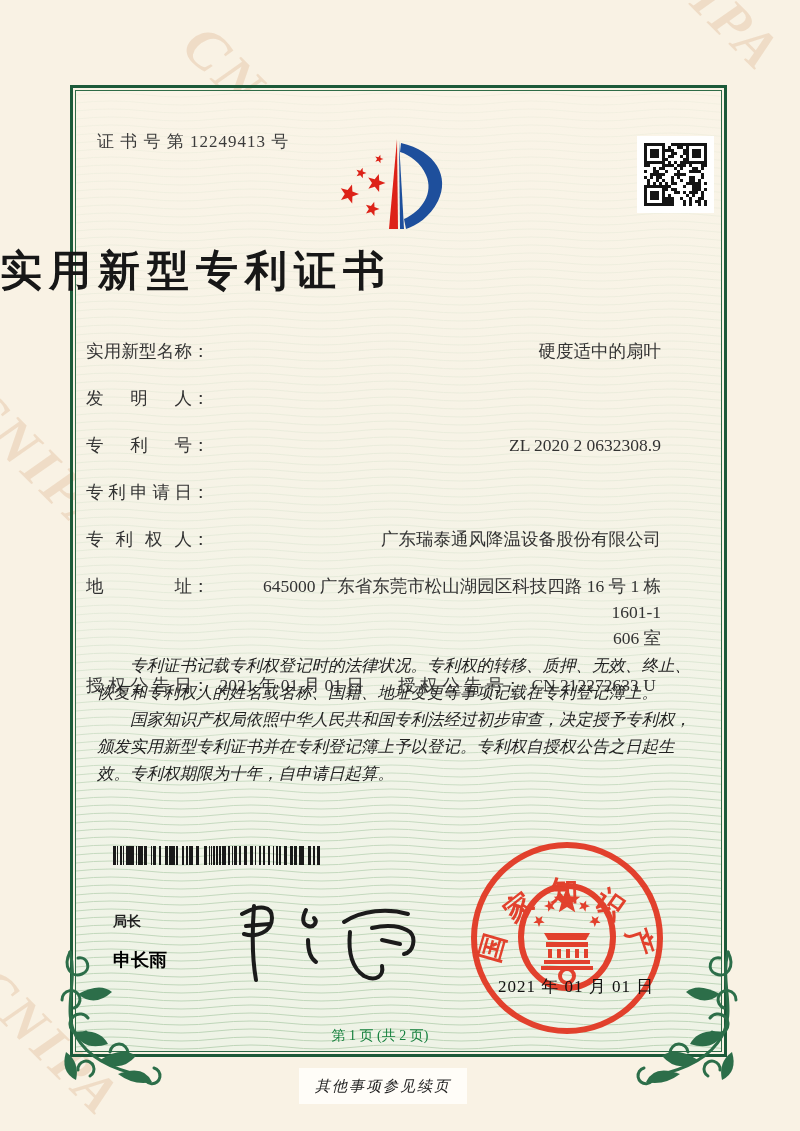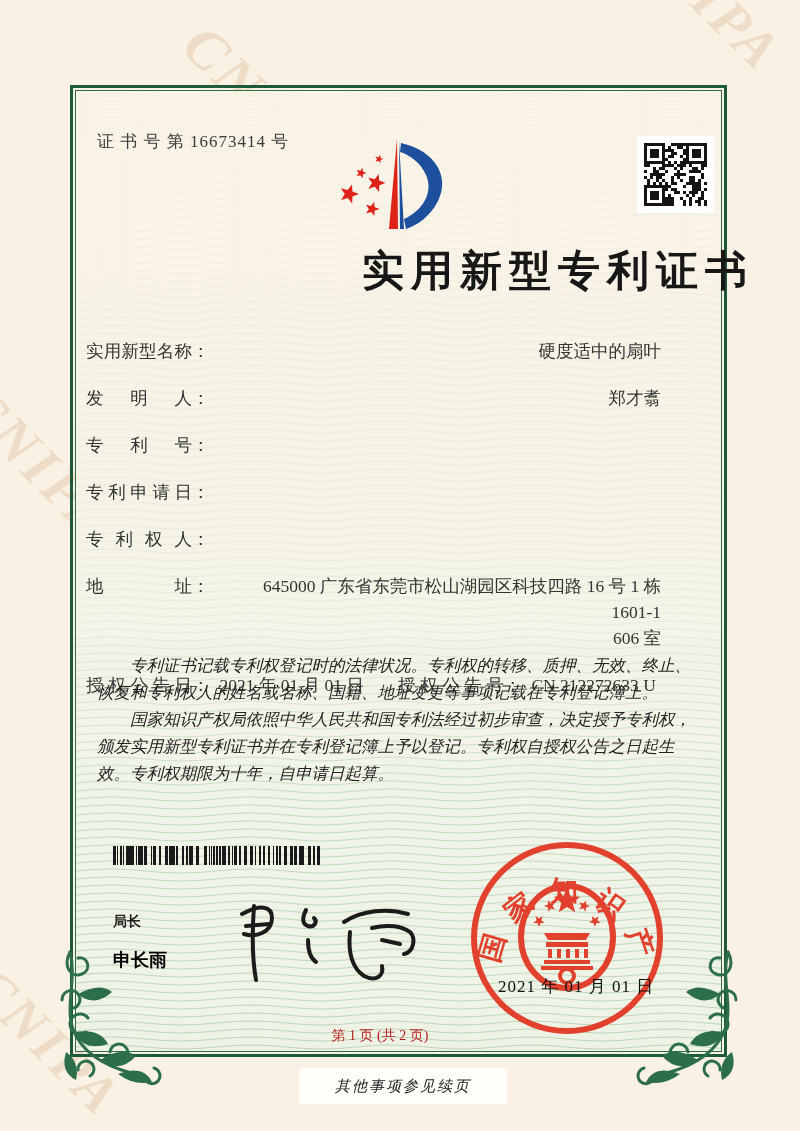--- a/index.html
+++ b/index.html
@@ -8,41 +8,41 @@
   .wm{position:absolute;font-family:"Liberation Serif","DejaVu Serif",serif;font-weight:bold;
       color:rgba(216,164,122,0.28);transform:rotate(45deg);letter-spacing:4px;pointer-events:none;z-index:1;font-style:italic;}
   .frame{position:absolute;left:70px;top:85px;width:651px;height:966px;border:3px solid #1c5a39;z-index:2;}
   .frame-inner{position:absolute;left:2px;top:2px;right:2px;bottom:2px;border:1px solid #2e6b47;
       background:linear-gradient(180deg,#faf4e7 0%,#f7f3e6 35%,#f1f4e8 70%,#eef3e6 100%);}
   .waves{position:absolute;left:0;top:0;width:100%;height:100%;z-index:0;}
   .content{position:absolute;left:0;top:0;width:800px;height:1131px;z-index:3;}
   .certno{position:absolute;left:97px;top:130px;font-size:17px;color:#3b3b3b;letter-spacing:1px;}
   .logo{position:absolute;left:338px;top:133px;}
   .qr{position:absolute;left:637px;top:136px;background:#ffffff;padding:7px;}
-  .title{position:absolute;left:0;top:243px;width:724px;text-align:right;font-size:42px;font-weight:bold;
-      color:#171717;letter-spacing:7px;margin-left:30px;}
+  .title{position:absolute;left:0;top:243px;width:724px;text-align:left;font-size:42px;font-weight:bold;
+      color:#171717;letter-spacing:7px;}
   .fields{position:absolute;left:86px;top:338px;width:575px;}
   .row{display:flex;margin-bottom:21px;line-height:26px;font-size:17.5px;color:#333;}
   .lbl{display:inline-block;width:106px;text-align:justify;text-align-last:justify;color:#333;flex:none;}
   .colon{flex:none;margin-right:10px;color:#333;}
   .val{flex:1;white-space:pre-line;color:#333;text-align:right;}
   .grant-row{display:flex;margin-bottom:0;}
   .grant-pair{display:flex;line-height:26px;font-size:17.5px;color:#333;}
   .grant-pair.second{margin-left:34px;}
   .paras{position:absolute;left:97px;top:652px;width:608px;font-size:16.5px;line-height:27px;color:#222;
       font-style:italic;}
   .paras p{margin:0;text-indent:2em;}
   .barcode{position:absolute;left:110px;top:846px;}
   .signer-title{position:absolute;left:113px;top:913px;font-size:14px;color:#222;font-weight:bold;font-family:"Liberation Sans","DejaVu Sans",sans-serif;}
   .signer-name{position:absolute;left:113px;top:948px;font-size:18px;color:#000000;font-weight:bold;font-family:"Liberation Sans","DejaVu Sans",sans-serif;}
   .signature{position:absolute;left:232px;top:888px;z-index:5;}
   .seal{position:absolute;left:462px;top:833px;z-index:4;opacity:0.93;}
   .seal-date{position:absolute;left:498px;top:975px;font-size:17px;color:#111;letter-spacing:1px;z-index:6;}
-  .pagenum{position:absolute;left:0;top:1027px;width:760px;text-align:center;font-size:14px;color:#b91c1c;}
-  .footnote{position:absolute;left:299px;top:1068px;width:208px;height:36px;background:#fffdf8;z-index:4;
+  .pagenum{position:absolute;left:0;top:1027px;width:760px;text-align:center;font-size:14px;color:#15803d;}
+  .footnote{position:absolute;left:299px;top:1068px;width:168px;height:36px;background:#fffdf8;z-index:4;
       display:flex;align-items:center;justify-content:center;font-size:15px;color:#222;font-style:italic;letter-spacing:2px;}
   .flourish{position:absolute;z-index:4;}
   .fl-bl{left:48px;top:948px;}
   .fl-br{left:610px;top:948px;transform:scaleX(-1);}
 </style>
 </head>
 <body>
 
 <div class="page">
 
@@ -109,21 +109,21 @@
       <path d="M30,46 q22,-12 34,-2 q-18,16 -34,2 Z"></path>
       <path d="M26,84 q26,-4 34,12 q-24,8 -34,-12 Z"></path>
       <path d="M52,112 q22,-14 36,-4 q-16,18 -36,4 Z"></path>
       <path d="M70,126 q16,12 34,8 q-8,-18 -34,-8 Z"></path>
       <path d="M18,104 q14,10 10,28 q-16,-8 -10,-28 Z"></path>
     </g>
   </svg>
 
   <div class="content">
 
-    <div class="certno">证 书 号 第 16673414 号</div>
+    <div class="certno">证 书 号 第 12249413 号</div>
 
     <svg class="logo" width="118" height="102" viewBox="0 0 118 102">
       <g id="logo-stars">
           <polygon points="42.3,21.7 42.5,24.9 45.5,25.9 42.5,27.1 42.5,30.3 40.4,27.8 37.4,28.7 39.1,26.0 37.3,23.4 40.4,24.2" fill="#dd2218"></polygon>
           <polygon points="24.6,34.7 24.8,38.6 28.5,39.9 24.9,41.3 24.8,45.2 22.3,42.2 18.6,43.3 20.7,40.0 18.5,36.8 22.3,37.8" fill="#dd2218"></polygon>
           <polygon points="40.8,40.9 41.2,47.6 47.5,49.9 41.3,52.3 41.1,59.0 36.8,53.8 30.4,55.7 34.0,50.1 30.2,44.5 36.7,46.2" fill="#dd2218"></polygon>
           <polygon points="14.0,51.4 14.4,58.5 21.0,60.9 14.4,63.4 14.2,70.5 9.8,65.0 3.0,67.0 6.8,61.1 2.8,55.2 9.6,57.0" fill="#dd2218"></polygon>
           <polygon points="36.2,68.8 36.5,74.1 41.5,75.9 36.6,77.8 36.4,83.1 33.1,79.0 28.0,80.5 30.9,76.0 27.9,71.7 33.0,73.0" fill="#dd2218"></polygon>
         </g>
       <polygon points="59,6 51,96 60,96" fill="#dd2218"></polygon>
@@ -375,33 +375,34 @@
 
     <div class="fields">
       <div class="row">
         <span class="lbl">实用新型名称</span>
           <span class="colon">：</span>
           <span class="val">硬度适中的扇叶</span>
       </div>
       <div class="row">
         <span class="lbl">发明人</span>
           <span class="colon">：</span>
-          <span class="val">郑才翥</span>
       </div>
       <div class="row">
         <span class="lbl">专利号</span>
           <span class="colon">：</span>
+          <span class="val">ZL 2020 2 0632308.9</span>
       </div>
       <div class="row">
         <span class="lbl">专利申请日</span>
           <span class="colon">：</span>
       </div>
       <div class="row">
         <span class="lbl">专利权人</span>
           <span class="colon">：</span>
+          <span class="val">广东瑞泰通风降温设备股份有限公司</span>
       </div>
       <div class="row">
         <span class="lbl">地址</span>
           <span class="colon">：</span>
           <span class="val">645000 广东省东莞市松山湖园区科技四路 16 号 1 栋 1601-1
 606 室</span>
       </div>
       <div class="grant-row">
         <div class="grant-pair">
           <span class="lbl">授权公告日</span>

